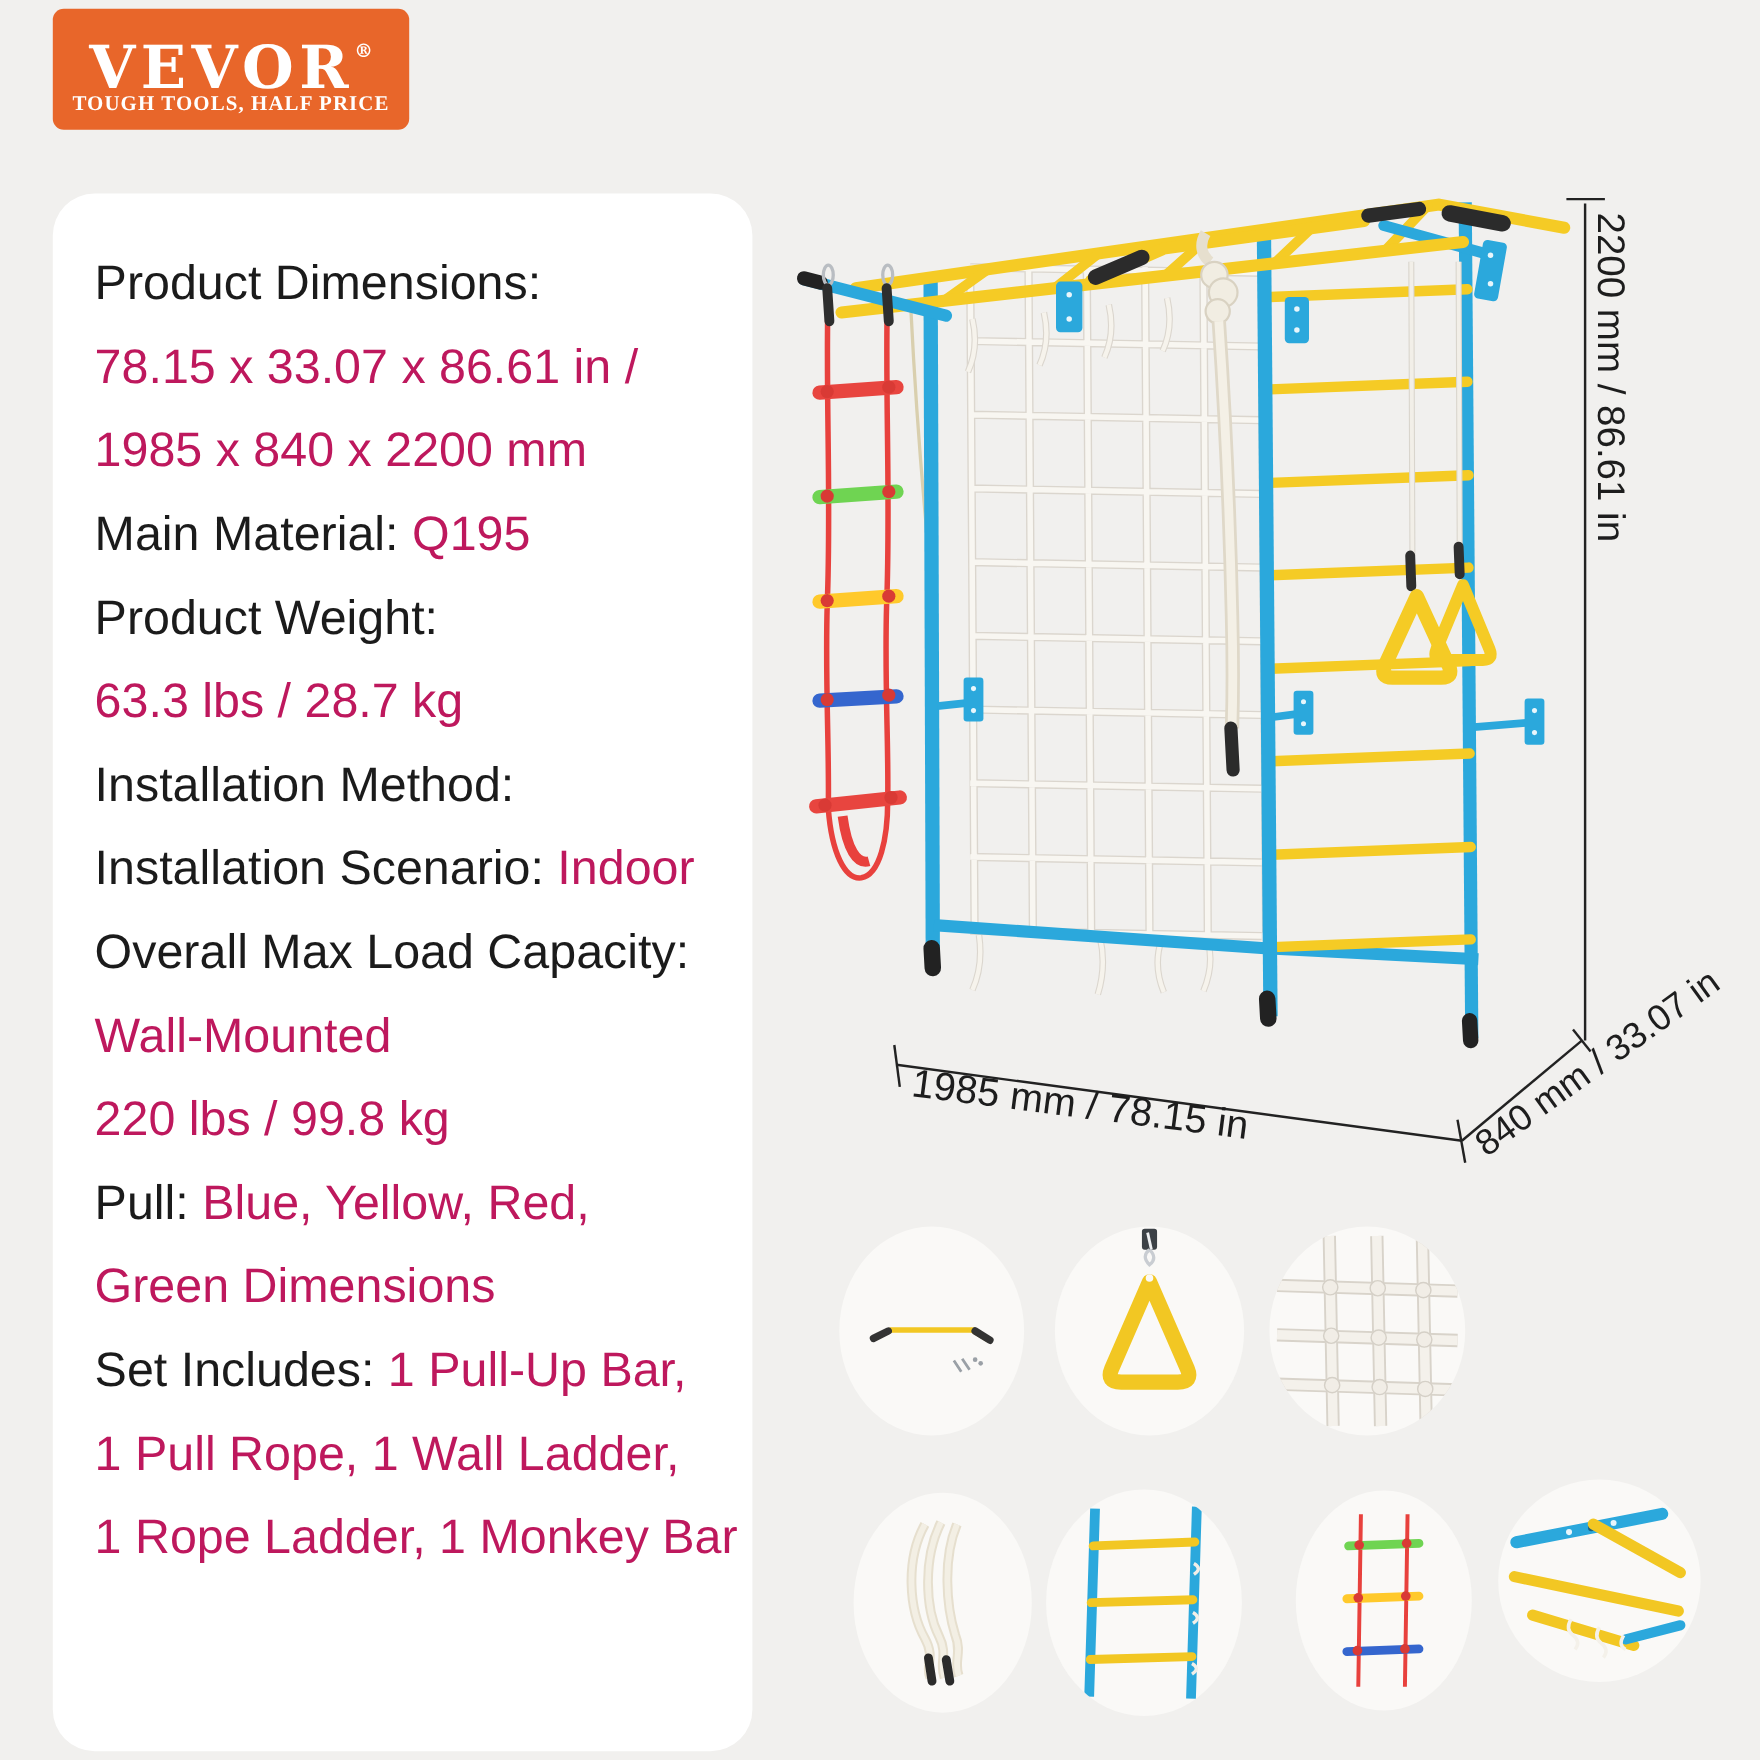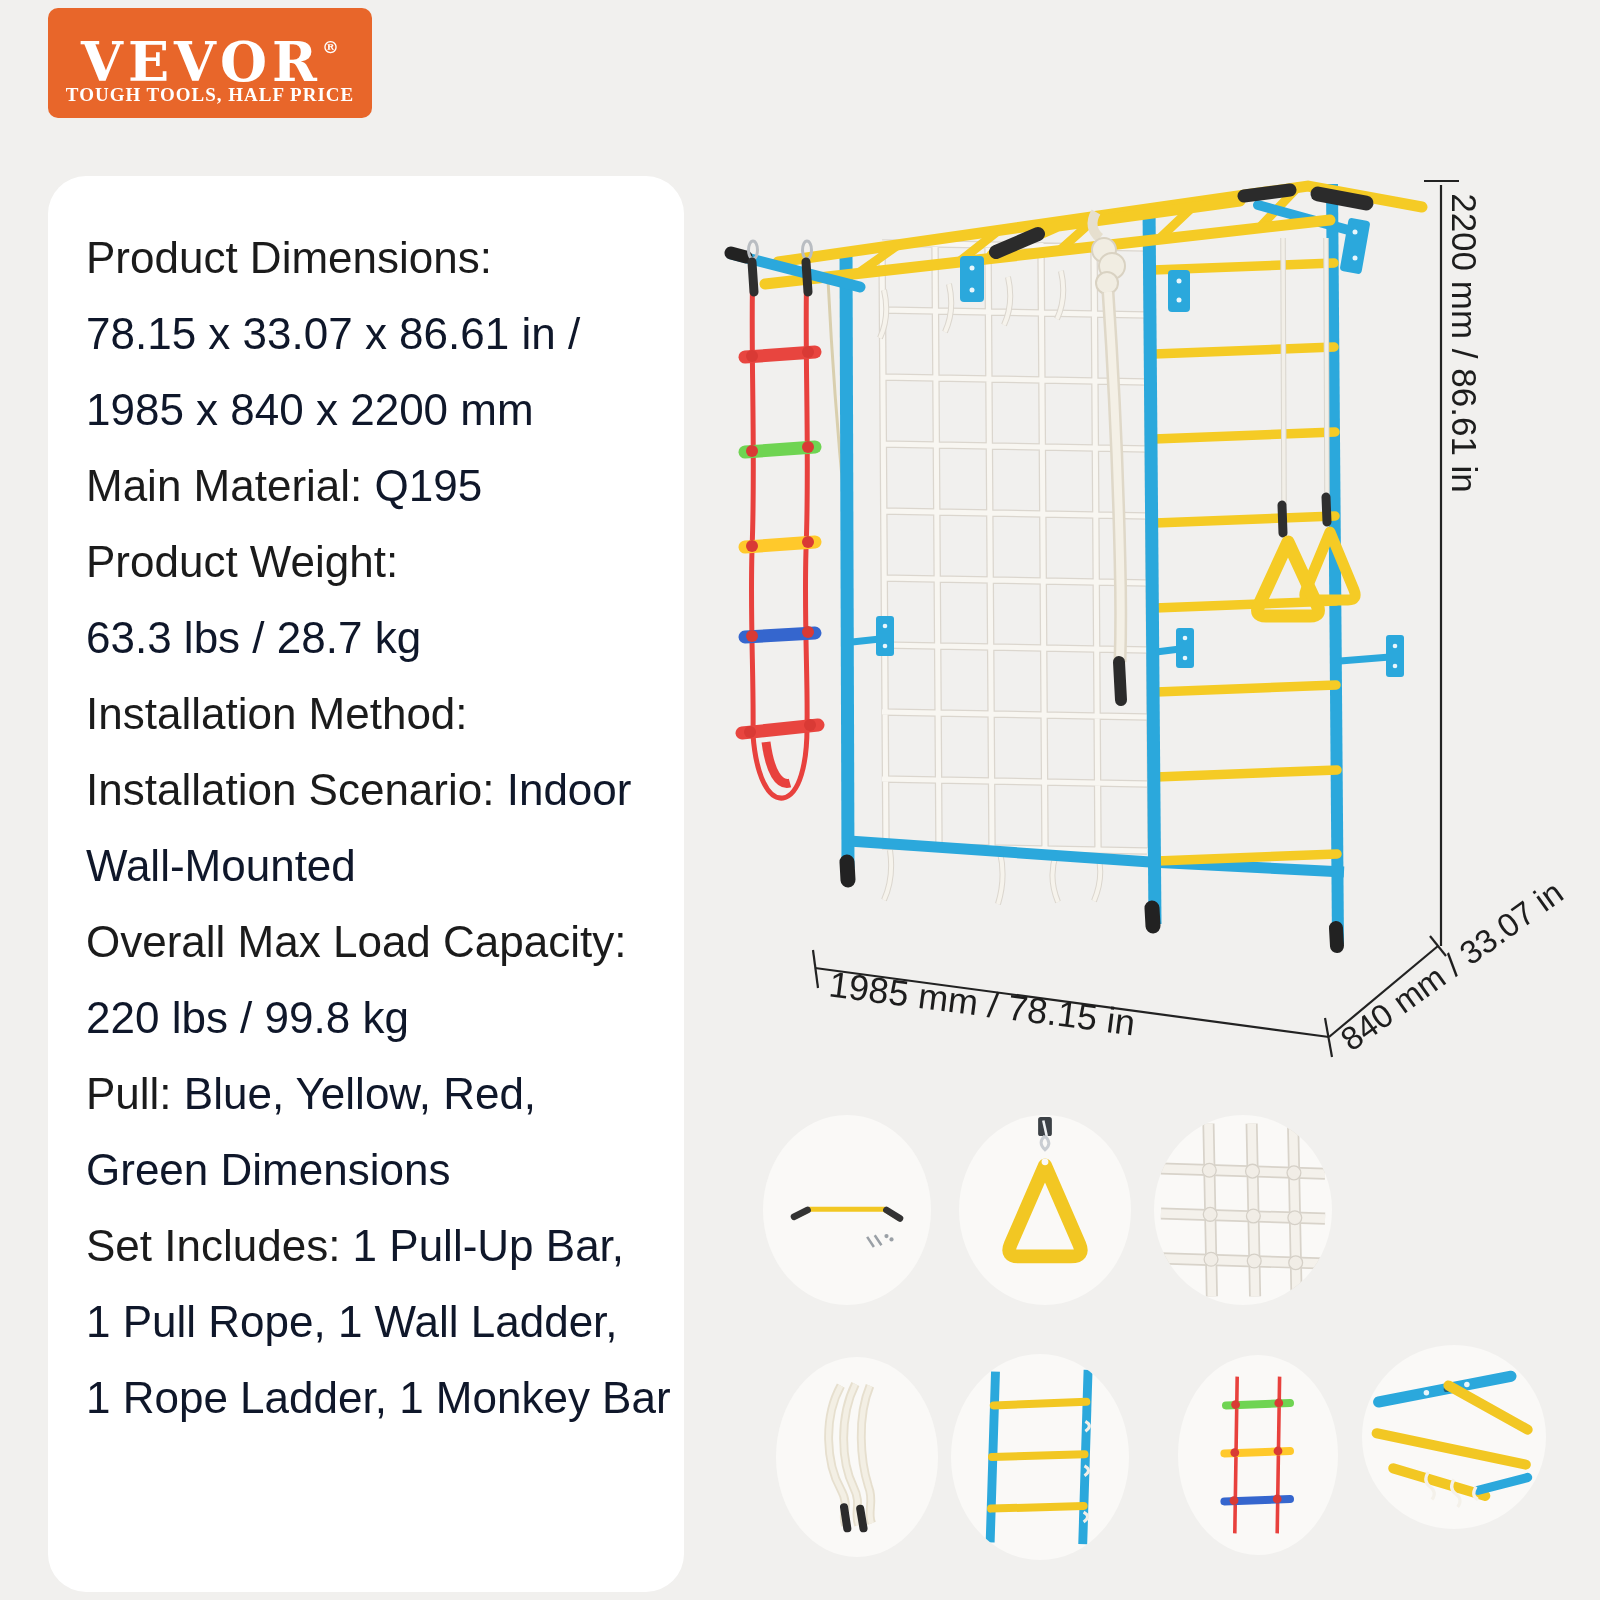--- a/index.html
+++ b/index.html
@@ -11,21 +11,21 @@
   .logo .word{position:absolute;left:0;right:0;top:10px;
         font-family:"DejaVu Serif","Liberation Serif",serif;font-weight:bold;
         font-size:54px;letter-spacing:5px;line-height:58px;}
   .logo .reg{font-size:17px;vertical-align:28px;letter-spacing:0;}
   .logo .tag{position:absolute;left:0;right:0;top:76px;font-weight:bold;font-size:19px;letter-spacing:1px;font-family:Liberation Serif, serif;}
   
   .panel{position:absolute;left:48px;top:176px;width:636px;height:1416px;background:#fff;border-radius:38px;}
   .spec-lines{position:absolute;left:38px;top:44px;right:6px;}
   .spec-line{height:76px;line-height:76px;font-size:44px;white-space:nowrap;}
   .spec-line .dark{color:#1B1B1B;}
-  .spec-line .accent{color:#0f172a;}
+  .spec-line .accent{color:#be185d;}
   
   .dim{position:absolute;color:#1d1d1d;text-align:center;white-space:nowrap;}
   .dim-h{left:1294px;top:323px;width:340px;font-size:35px;transform:rotate(90deg);}
   .dim-w{left:772px;top:983px;width:420px;font-size:36px;transform:rotate(7.3deg);}
   .dim-d{left:1292px;top:947px;width:320px;font-size:33px;transform:rotate(-35.8deg);}
   
   .thumb{position:absolute;border-radius:50%;background:#FAF9F7;overflow:hidden;}
   .thumb svg{display:block;width:100%;height:100%;}
   .main-art{position:absolute;left:690px;top:150px;width:880px;height:930px;}
 </style>
@@ -42,22 +42,22 @@
   <div class="panel">
     <div class="spec-lines" id="spec-lines">
         <div class="spec-line"><span class="dark">Product Dimensions:</span></div>
         <div class="spec-line"><span class="accent">78.15 x 33.07 x 86.61 in /</span></div>
         <div class="spec-line"><span class="accent">1985 x 840 x 2200 mm</span></div>
         <div class="spec-line"><span class="dark">Main Material: </span><span class="accent">Q195</span></div>
         <div class="spec-line"><span class="dark">Product Weight:</span></div>
         <div class="spec-line"><span class="accent">63.3 lbs / 28.7 kg</span></div>
         <div class="spec-line"><span class="dark">Installation Method:</span></div>
         <div class="spec-line"><span class="dark">Installation Scenario: </span><span class="accent">Indoor</span></div>
+        <div class="spec-line"><span class="dark">Overall Max Load Capacity:</span></div>
         <div class="spec-line"><span class="accent">Wall-Mounted</span></div>
-        <div class="spec-line"><span class="dark">Overall Max Load Capacity:</span></div>
         <div class="spec-line"><span class="accent">220 lbs / 99.8 kg</span></div>
         <div class="spec-line"><span class="dark">Pull: </span><span class="accent">Blue, Yellow, Red,</span></div>
         <div class="spec-line"><span class="accent">Green Dimensions</span></div>
         <div class="spec-line"><span class="dark">Set Includes: </span><span class="accent">1 Pull-Up Bar,</span></div>
         <div class="spec-line"><span class="accent">1 Pull Rope, 1 Wall Ladder,</span></div>
         <div class="spec-line"><span class="accent">1 Rope Ladder, 1 Monkey Bar</span></div>
       </div>
   </div>
 
   <svg class="main-art" viewBox="690 150 880 930">

